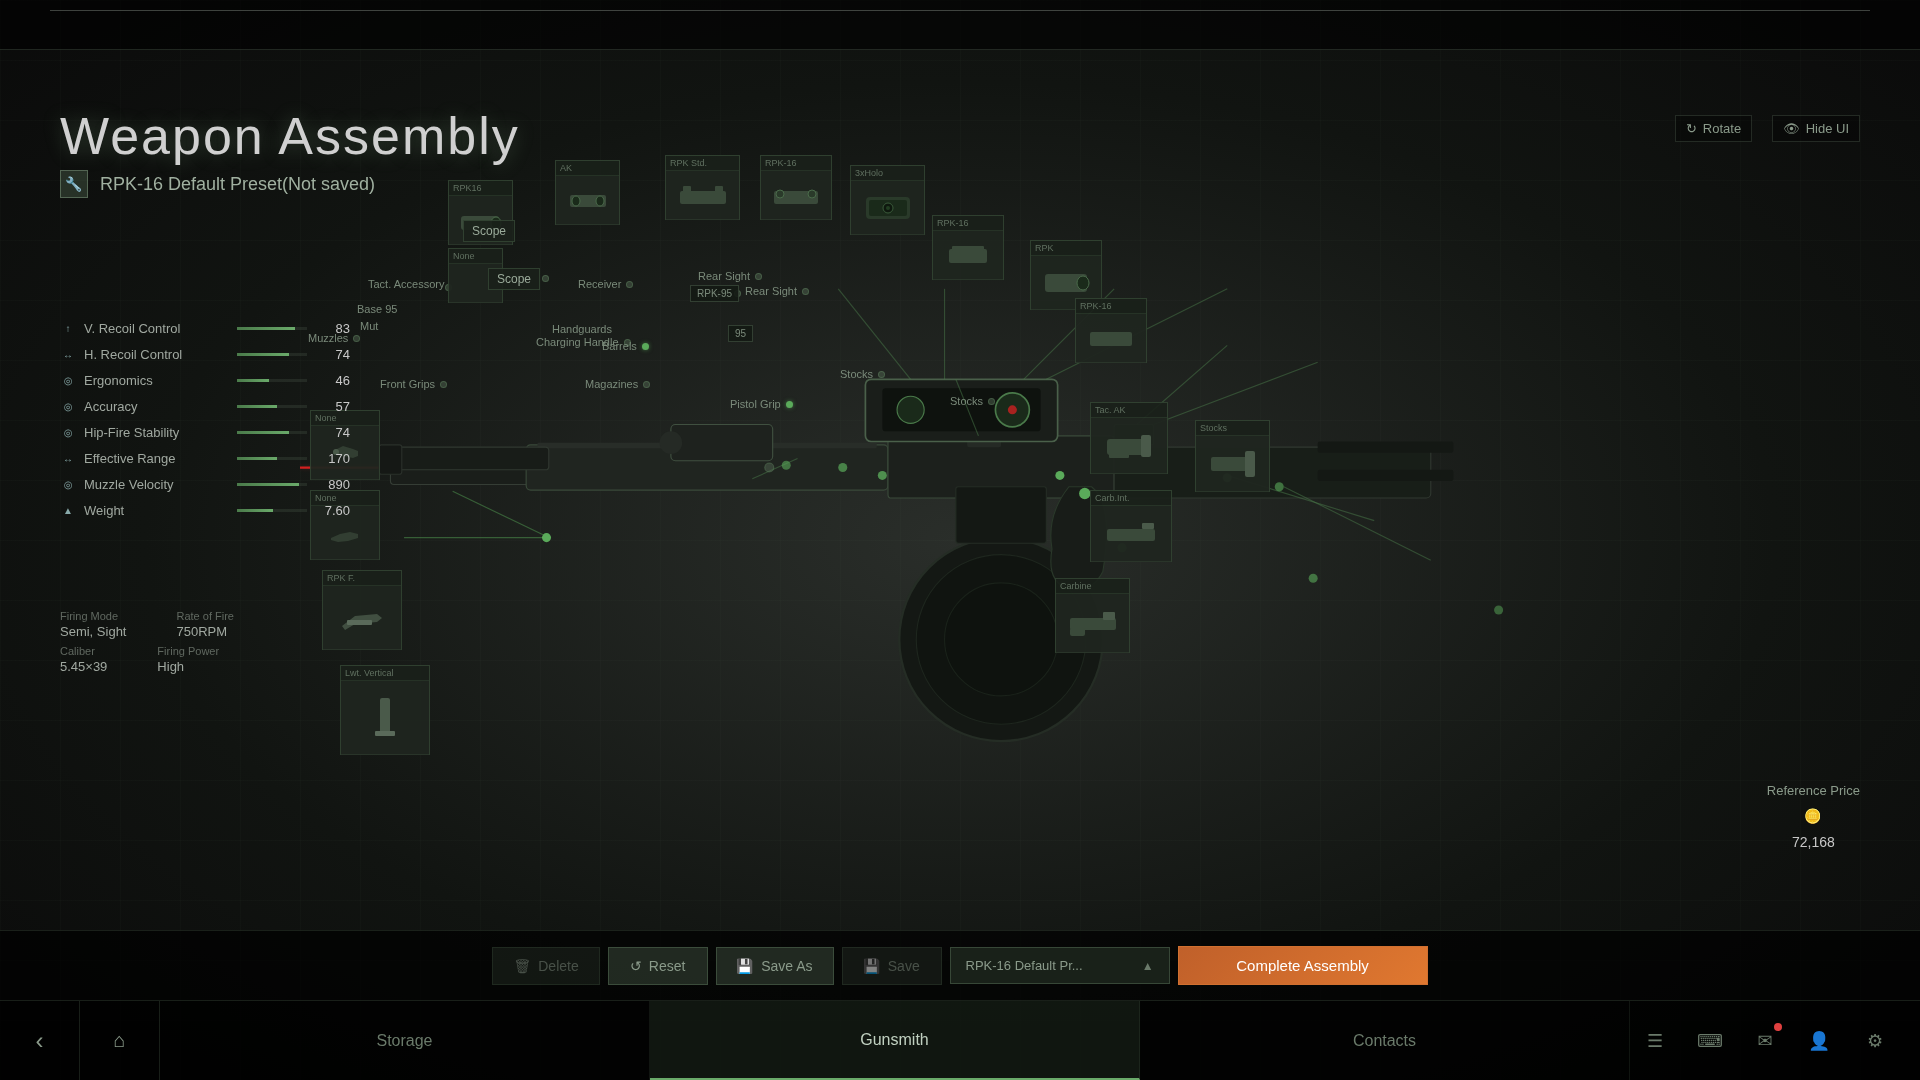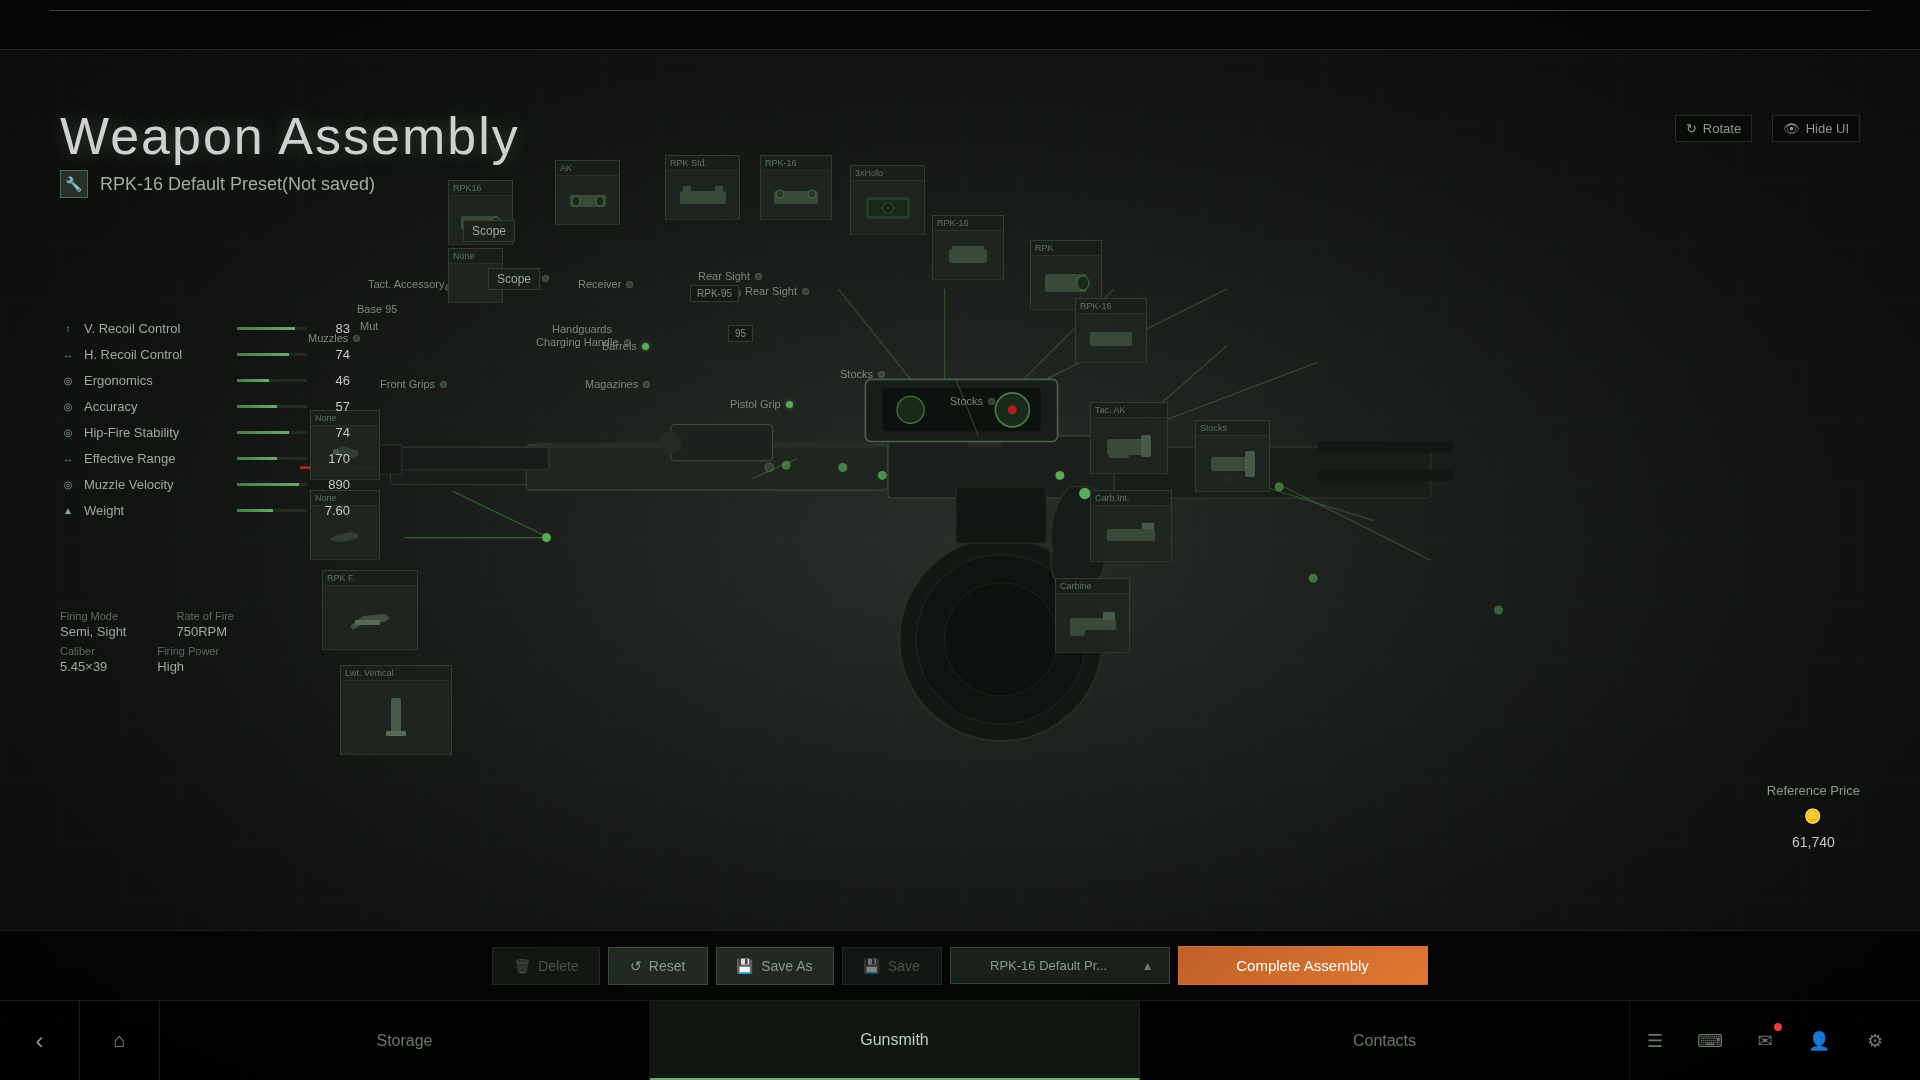--- a/index.html
+++ b/index.html
@@ -275,21 +275,20 @@
       padding: 10px 15px;
       gap: 10px;
       min-width: 220px;
       cursor: pointer;
     }
 
     .preset-selector-text {
       flex: 1;
       font-size: 13px;
       color: #8a9a8a;
-      text-align: center;
     }
 
     .chevron-icon {
       font-size: 12px;
       color: #6a7a6a;
     }
 
     
     .bottom-nav {
       position: absolute;
@@ -521,21 +520,21 @@
       <div class="firing-item">
         <span class="firing-label">Firing Power</span>
         <span class="firing-value">High</span>
       </div>
     </div>
   </div>
 
   <div class="reference-price">
     <span>Reference Price</span>
     <span class="price-icon">🪙</span>
-    <span class="price-value">61,740</span>
+    <span class="price-value">72,168</span>
   </div>
 
   <div class="weapon-canvas">
     <svg width="100%" height="100%" viewBox="0 0 1300 580" style="position:absolute;top:0;left:0;">
 
       <line x1="0" y1="248" x2="340" y2="248" stroke="#ff2020" stroke-width="2" opacity="0.8"></line>
       <line x1="0" y1="248" x2="340" y2="248" stroke="#ff4040" stroke-width="1" opacity="0.4" filter="blur(2px)"></line>
 
       <rect x="80" y="235" width="520" height="28" rx="3" fill="#1a1e1a" stroke="#353d35" stroke-width="1"></rect>
 
@@ -683,31 +682,31 @@
 
     <div style="position:absolute;left:10px;top:360px;width:70px;height:70px;background:rgba(25,32,25,0.9);border:1px solid rgba(70,95,70,0.5);z-index:9;">
       <div style="font-size:9px;color:#607060;padding:2px 4px;border-bottom:1px solid rgba(70,95,70,0.3);">None</div>
       <div style="width:100%;height:54px;background:rgba(35,42,35,0.5);display:flex;align-items:center;justify-content:center;">
         <svg width="35" height="35" viewBox="0 0 35 35">
           <path d="M3 22 L12 18 L22 16 L30 18 L30 22 L20 25 L10 26 L3 24 Z" fill="#3a4a3a" opacity="0.7"></path>
         </svg>
       </div>
     </div>
 
-    <div style="position:absolute;left:22px;top:440px;width:96px;height:80px;background:rgba(25,32,25,0.9);border:1px solid rgba(70,95,70,0.5);z-index:9;">
+    <div style="position:absolute;left:22px;top:440px;width:80px;height:80px;background:rgba(25,32,25,0.9);border:1px solid rgba(70,95,70,0.5);z-index:9;">
       <div style="font-size:9px;color:#607060;padding:2px 4px;border-bottom:1px solid rgba(70,95,70,0.3);">RPK F.</div>
       <div style="width:100%;height:64px;background:rgba(35,42,35,0.5);display:flex;align-items:center;justify-content:center;">
         <svg width="50" height="40" viewBox="0 0 50 40">
           <path d="M5 28 L18 18 L40 16 L45 20 L40 24 L18 26 L8 32 Z" fill="#4a5a4a" opacity="0.8"></path>
           <rect x="10" y="22" width="25" height="5" rx="1" fill="#5a6a5a"></rect>
         </svg>
       </div>
     </div>
 
-    <div style="position:absolute;left:40px;top:535px;width:112px;height:90px;background:rgba(25,32,25,0.9);border:1px solid rgba(70,95,70,0.5);z-index:9;">
+    <div style="position:absolute;left:40px;top:535px;width:90px;height:90px;background:rgba(25,32,25,0.9);border:1px solid rgba(70,95,70,0.5);z-index:9;">
       <div style="font-size:9px;color:#607060;padding:2px 4px;border-bottom:1px solid rgba(70,95,70,0.3);">Lwt. Vertical</div>
       <div style="width:100%;height:74px;background:rgba(35,42,35,0.5);display:flex;align-items:center;justify-content:center;">
         <svg width="40" height="50" viewBox="0 0 40 50">
           <rect x="15" y="5" width="10" height="35" rx="2" fill="#4a5a4a"></rect>
           <rect x="10" y="38" width="20" height="5" rx="1" fill="#5a6a5a"></rect>
         </svg>
       </div>
     </div>
 
     <div style="position:absolute;left:148px;top:50px;width:65px;height:65px;background:rgba(25,32,25,0.9);border:1px solid rgba(70,95,70,0.5);z-index:9;">

